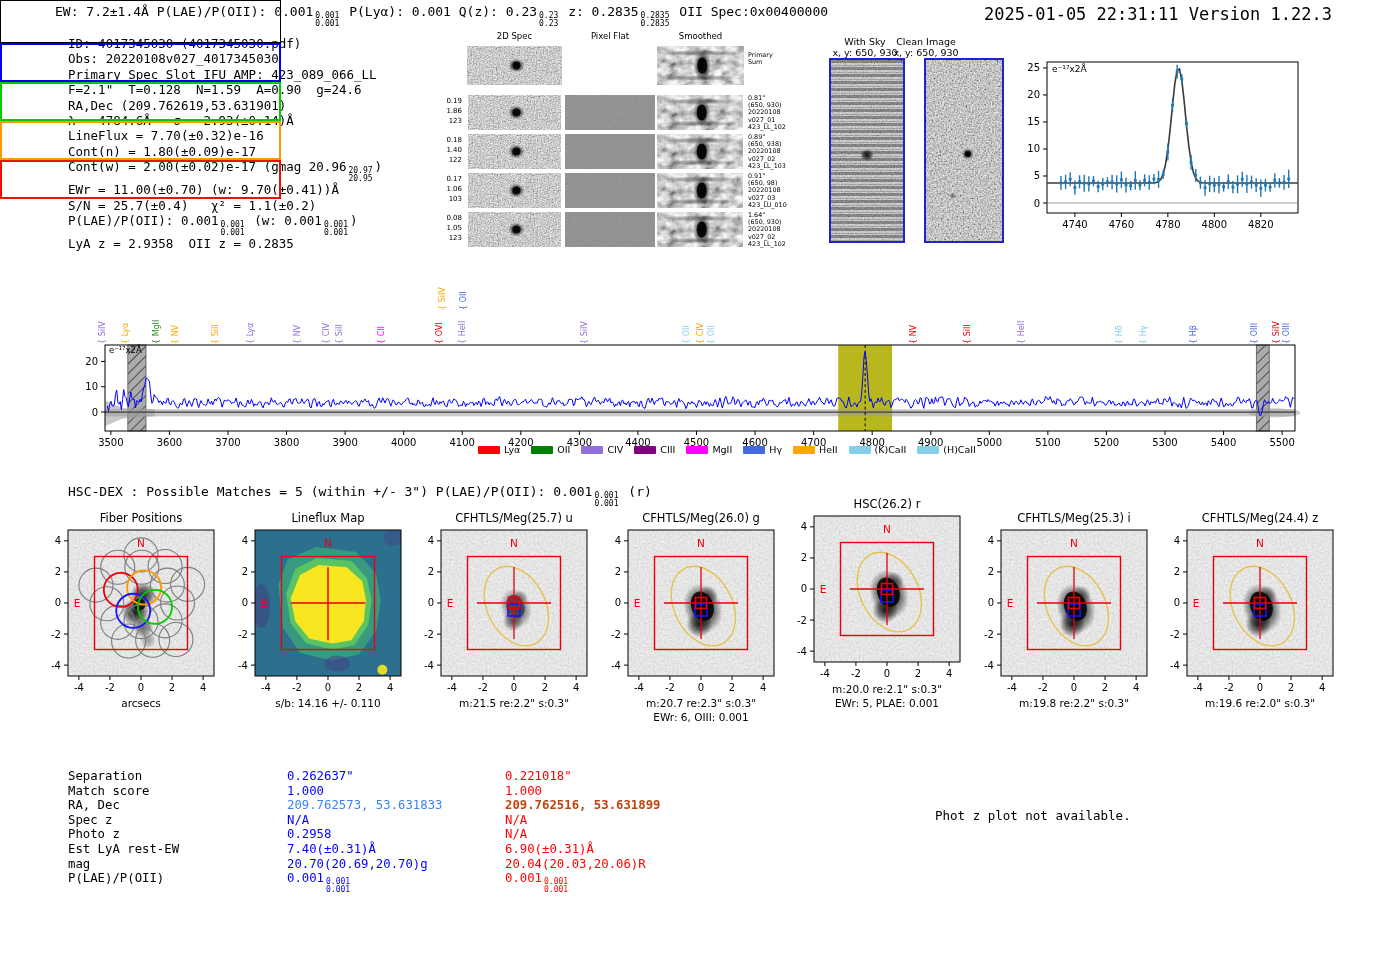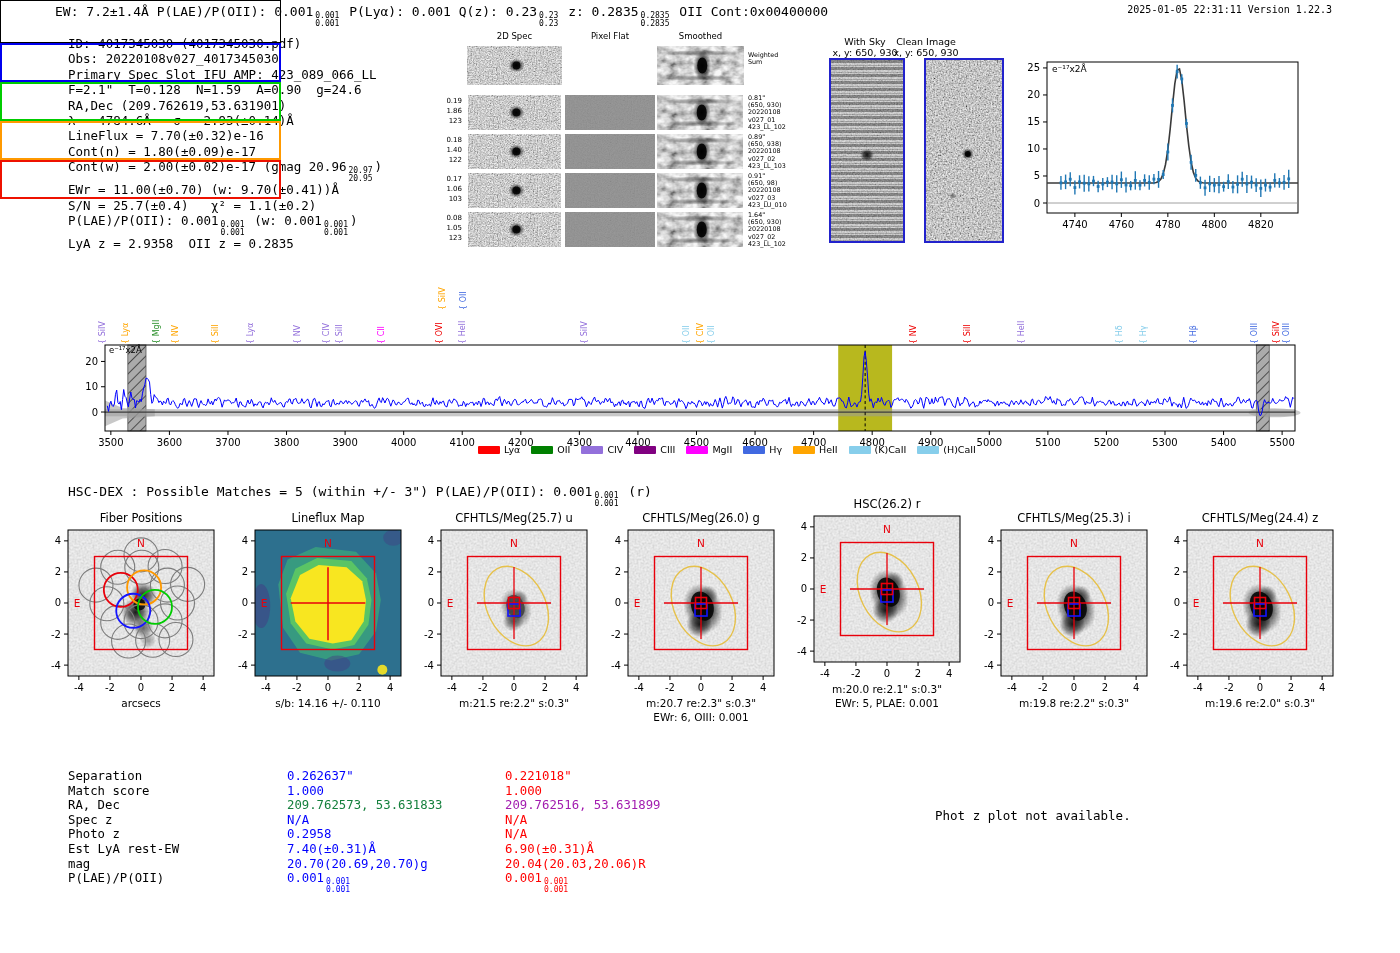--- a/index.html
+++ b/index.html
@@ -1,20 +1,20 @@
 <!DOCTYPE html>
 <html><head>
 <meta charset="utf-8">
 <style>
   html,body{margin:0;padding:0;background:#fff;}
   .page{position:relative;width:1400px;height:953px;background:#fff;overflow:hidden;
         font-family:"DejaVu Sans Mono","Liberation Mono",monospace;color:#000;}
   .abs{position:absolute;}
   .hdr-left{left:55px;top:4px;font-size:13px;white-space:nowrap;}
-  .hdr-right{right:68px;top:4px;font-size:10px;white-space:nowrap;}
+  .hdr-right{right:68px;top:4px;font-size:17px;white-space:nowrap;}
   .frac{display:inline-flex;flex-direction:column;font-size:8px;line-height:7.6px;
         vertical-align:-2px;margin:0 2px;text-align:left;}
   #info-block{left:68px;top:36px;font-size:12.5px;line-height:15.4px;white-space:pre;}
   .colhdr{position:absolute;font-size:8.5px;font-family:"DejaVu Sans","Liberation Sans",sans-serif;
           transform:translateX(-50%);white-space:nowrap;}
   .strip-sidetext{position:absolute;font-size:6.4px;line-height:7.2px;
           font-family:"DejaVu Sans","Liberation Sans",sans-serif;white-space:pre;}
   .strip-nums{position:absolute;font-size:7px;line-height:10px;text-align:right;width:22px;
           font-family:"DejaVu Sans","Liberation Sans",sans-serif;}
   .skytitle{position:absolute;font-size:9.5px;text-align:center;line-height:11px;
@@ -104,21 +104,21 @@
 
   <div class="abs hdr-left" id="hdr-left"><span>EW: 7.2±1.4Å  P(LAE)/P(OII): 0.001</span><span class="frac">
         <span>0.001</span>
         <span>0.001</span>
       </span><span>  P(Lyα): 0.001  Q(z): 0.23</span><span class="frac">
         <span>0.23</span>
         <span>0.23</span>
       </span><span>  z: 0.2835</span><span class="frac">
         <span>0.2835</span>
         <span>0.2835</span>
-      </span><span> OII  Cont:0x00400000</span></div>
+      </span><span> OII  Spec:0x00400000</span></div>
   <div class="abs hdr-right">2025-01-05 22:31:11  Version 1.22.3</div>
   <div class="abs" id="info-block"><div><span>ID: 4017345030 (4017345030.pdf)</span></div><div><span>Obs: 20220108v027_4017345030</span></div><div><span>Primary Spec_Slot_IFU_AMP: 423_089_066_LL</span></div><div><span>F=2.1"  T=0.128  N=1.59  A=0.90  g=24.6</span></div><div><span>RA,Dec (209.762619,53.631901)</span></div><div><span>λ = 4784.6Å   σ = 2.93(±0.14)Å</span></div><div><span>LineFlux = 7.70(±0.32)e-16</span></div><div><span>Cont(n) = 1.80(±0.09)e-17</span></div><div><span>Cont(w) = 2.00(±0.02)e-17 (gmag 20.96</span><span class="frac"><span>20.97</span><span>20.95</span></span><span>)</span></div><div><span>EWr = 11.00(±0.70) (w: 9.70(±0.41))Å</span></div><div><span>S/N = 25.7(±0.4)   χ² = 1.1(±0.2)</span></div><div><span>P(LAE)/P(OII): 0.001</span><span class="frac"><span>0.001</span><span>0.001</span></span><span> (w: 0.001</span><span class="frac"><span>0.001</span><span>0.001</span></span><span>)</span></div><div><span>LyA z = 2.9358  OII z = 0.2835</span></div></div>
   <div class="abs" id="spec2d" style="left:0;top:0;width:1400px;height:260px;">
       <div style="left:514.5px;top:31px;" class="colhdr">2D Spec</div>
       <div style="left:610px;top:31px;" class="colhdr">Pixel Flat</div>
       <div style="left:700.5px;top:31px;" class="colhdr">Smoothed</div>
       <div style="left:465px;top:44px;width:281px;height:43px;border:1.8px solid #000;box-sizing:border-box;"></div>
       <svg width="95" height="39" style="position:absolute;left:467px;top:46px">
         <defs>
           <clipPath id="cp467_46">
@@ -150,21 +150,21 @@
         </defs>
         <g clip-path="url(#cp657_46)">
           <rect x="0" y="0" width="87" height="39" fill="#b3b3b3"></rect>
           <rect x="0" y="0" width="87" height="50" filter="url(#fSm)" opacity="0.9"></rect>
           <ellipse cx="45.24" cy="19.5" rx="9" ry="14.82" fill="url(#gBlob)"></ellipse>
           <ellipse cx="45.24" cy="19.5" rx="5" ry="8" fill="#000" opacity="0.9"></ellipse>
           <ellipse cx="43.5" cy="7.02" rx="41.76" ry="3" fill="url(#gBlob)" opacity="0.45"></ellipse>
           <ellipse cx="43.5" cy="31.979999999999997" rx="41.76" ry="3" fill="url(#gBlob)" opacity="0.45"></ellipse>
         </g>
       </svg>
-      <div style="left:748px;top:52px;" class="strip-sidetext">Weighted
+      <div style="left:748px;top:52px;" class="strip-sidetext">Primary
 Sum</div>
       <div style="left:465px;top:93px;width:281px;height:39px;border:2px solid #0000ee;box-sizing:border-box;"></div>
       <svg width="93" height="35" style="position:absolute;left:468px;top:95px">
         <defs>
           <clipPath id="cp468_95">
             <rect x="0" y="0" width="93" height="35"></rect>
           </clipPath>
         </defs>
         <g clip-path="url(#cp468_95)">
           <rect x="0" y="0" width="93" height="35" fill="#9a9a9a"></rect>
@@ -1000,22 +1000,22 @@
         <span class="mt-c1" style="color: rgb(0, 0, 255);">0.262637"</span>
         <span class="mt-c2" style="color: rgb(255, 0, 0);">0.221018"</span>
       </div>
       <div class="mt-row">
         <span class="mt-label">Match score</span>
         <span class="mt-c1" style="color: rgb(0, 0, 255);">1.000</span>
         <span class="mt-c2" style="color: rgb(255, 0, 0);">1.000</span>
       </div>
       <div class="mt-row">
         <span class="mt-label">RA, Dec</span>
-        <span class="mt-c1" style="color: #15803d;">209.762573, 53.631833</span>
-        <span class="mt-c2" style="color: #a21caf;">209.762516, 53.631899</span>
+        <span class="mt-c1" style="color: #3b82f6;">209.762573, 53.631833</span>
+        <span class="mt-c2" style="color: #c2410c; font-weight: bold;">209.762516, 53.631899</span>
       </div>
       <div class="mt-row">
         <span class="mt-label">Spec z</span>
         <span class="mt-c1" style="color: rgb(0, 0, 255);">N/A</span>
         <span class="mt-c2" style="color: rgb(255, 0, 0);">N/A</span>
       </div>
       <div class="mt-row">
         <span class="mt-label">Photo z</span>
         <span class="mt-c1" style="color: rgb(0, 0, 255);">0.2958</span>
         <span class="mt-c2" style="color: rgb(255, 0, 0);">N/A</span>

